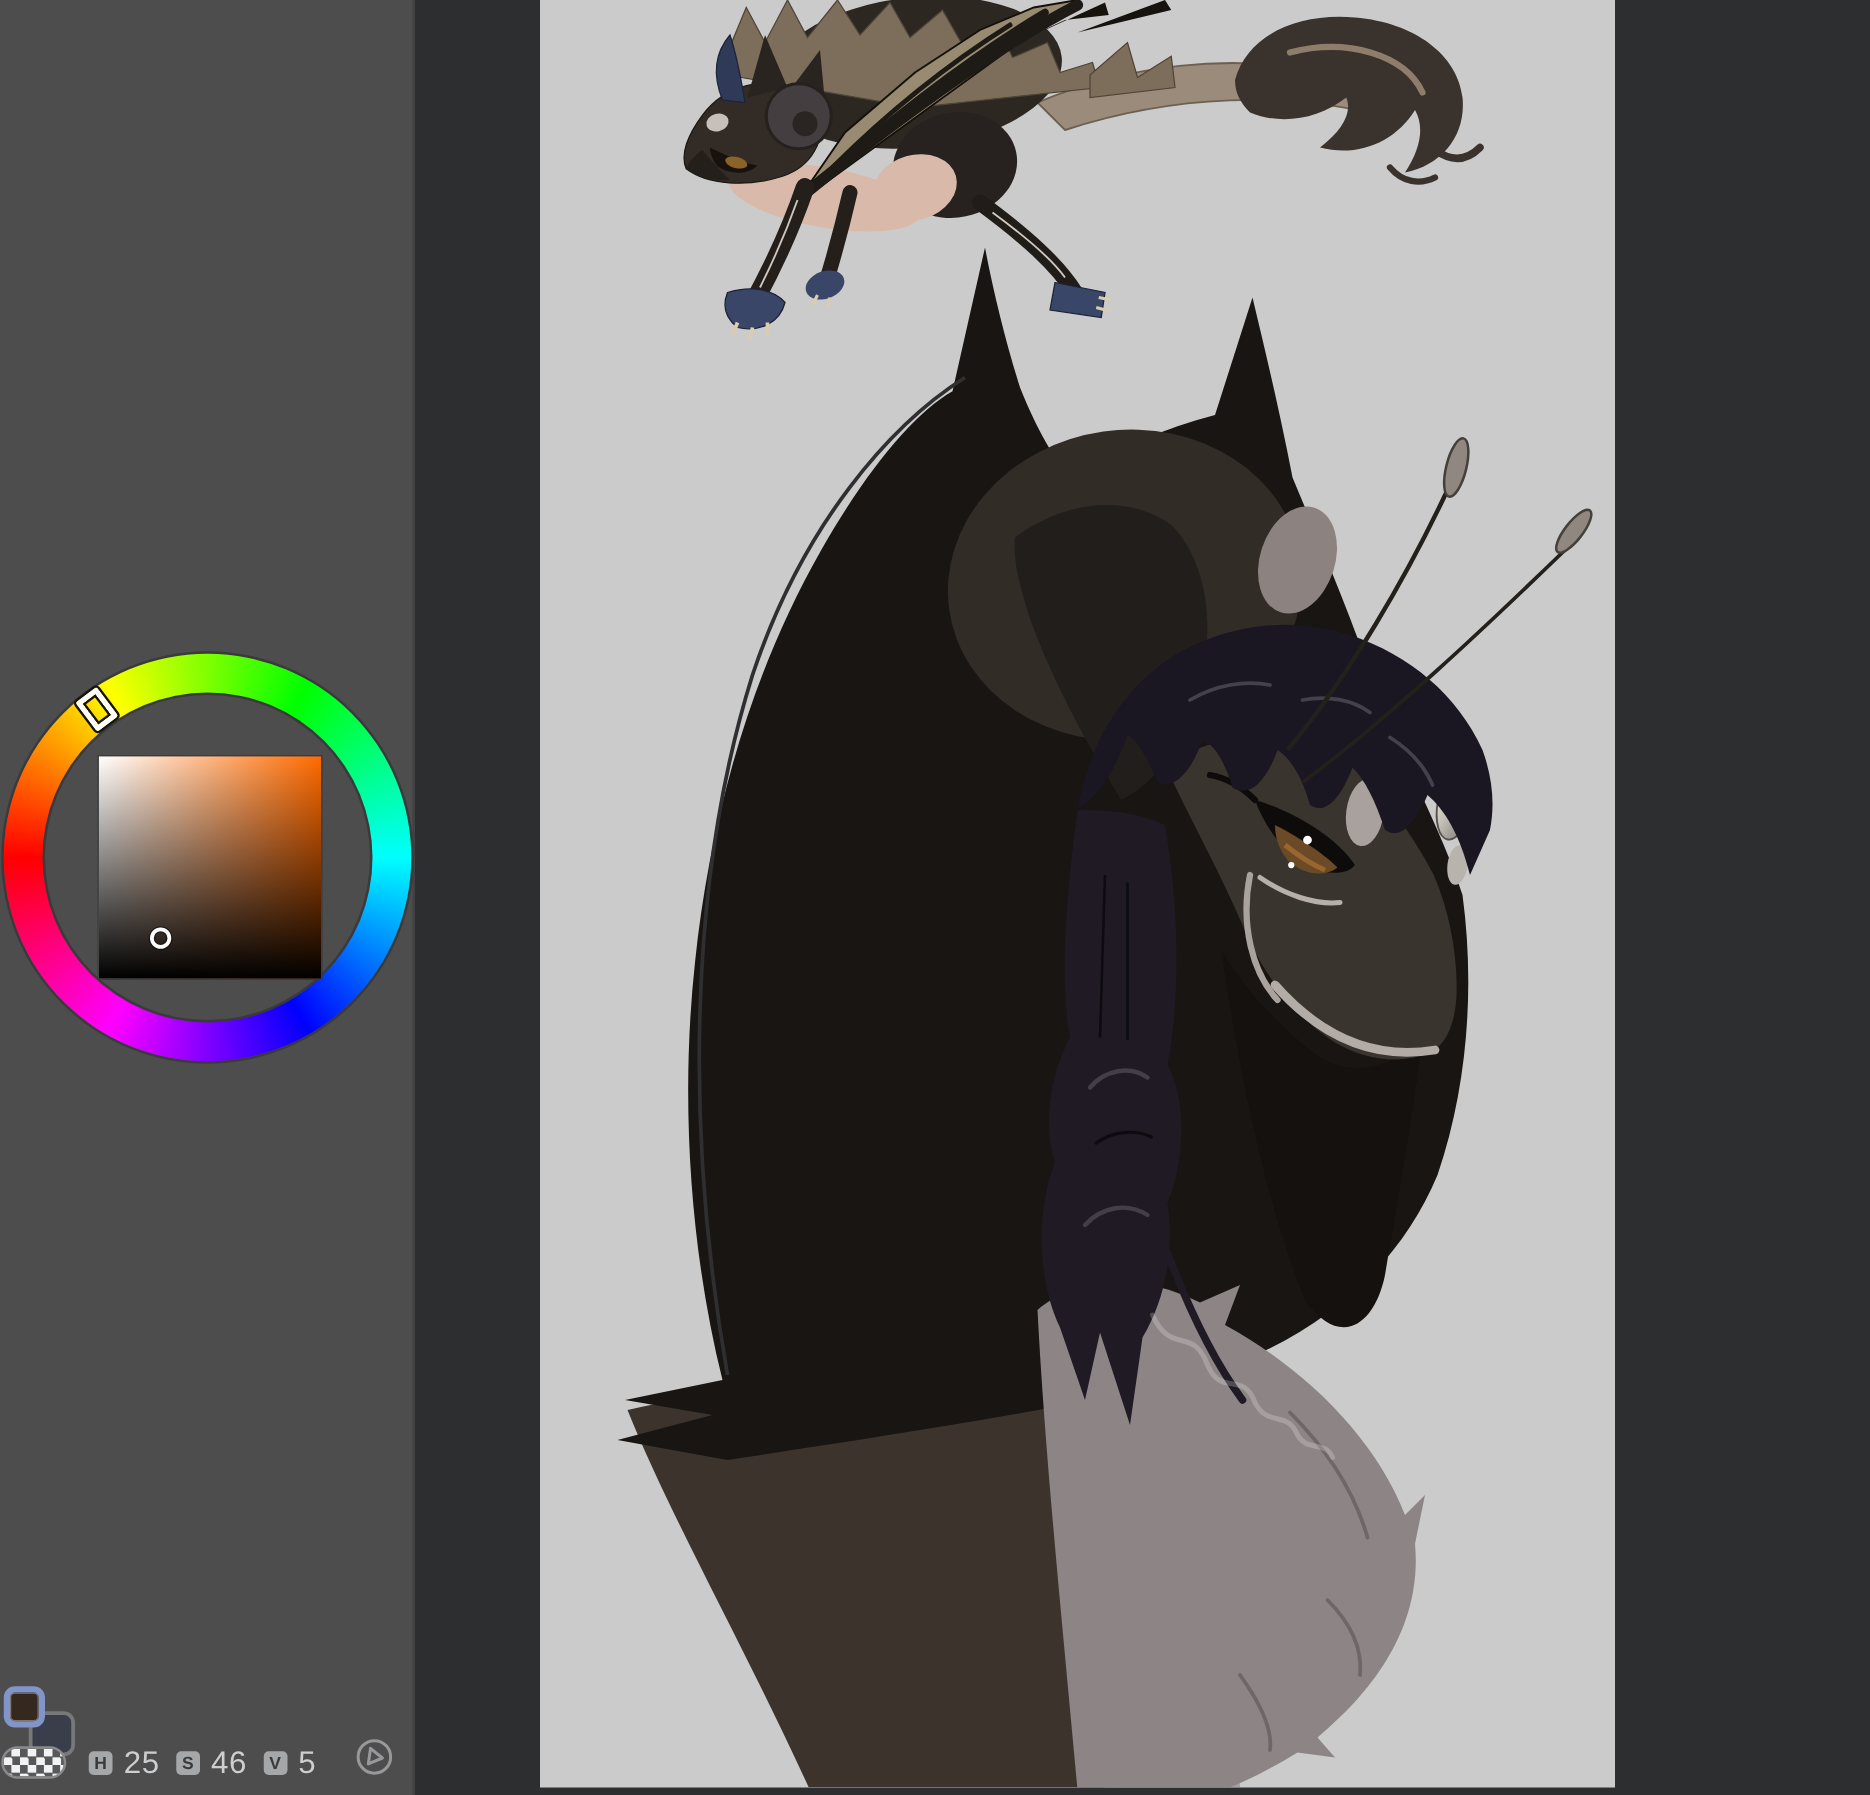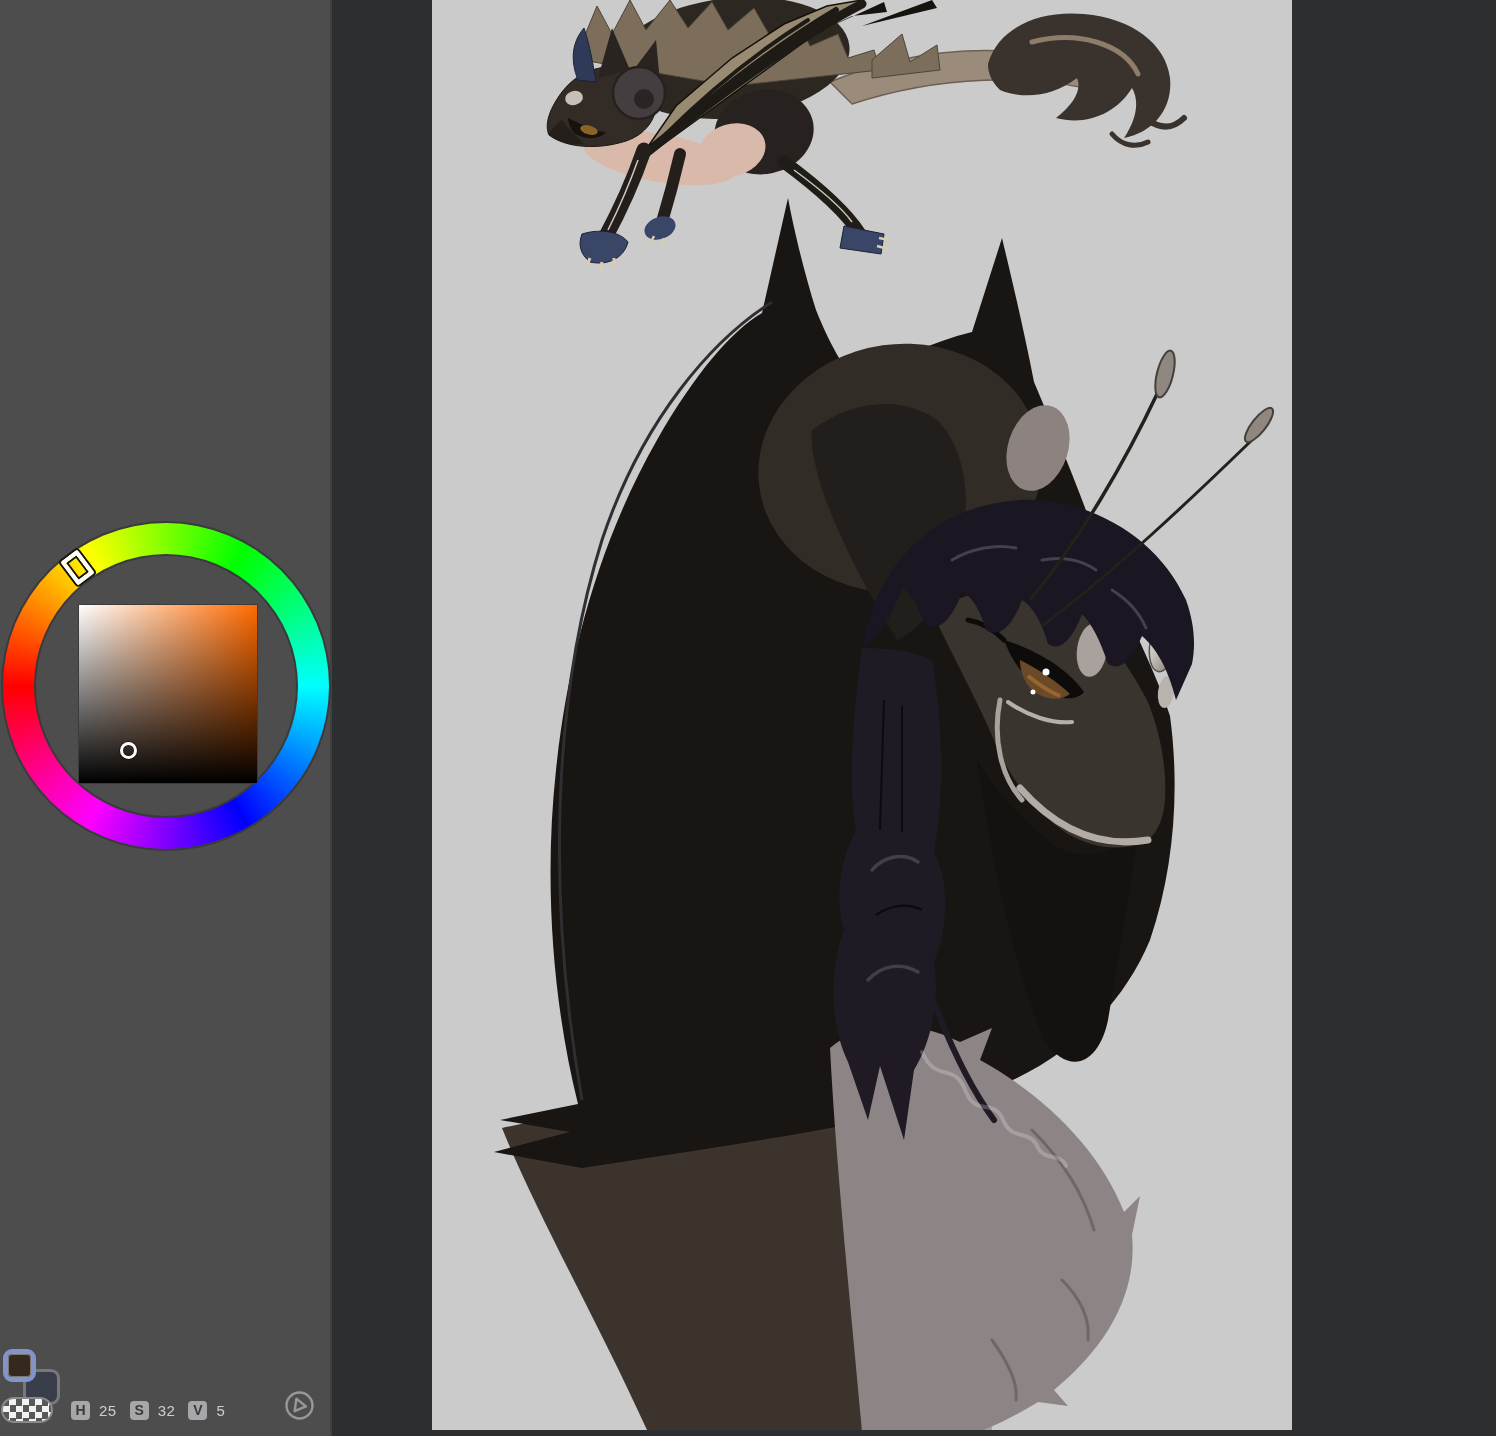--- a/index.html
+++ b/index.html
@@ -71,21 +71,21 @@
   .hsv-row{
     position:absolute;left:71px;top:1398px;height:24px;
     display:flex;align-items:center;
   }
   .hsv-badge{
     display:inline-flex;align-items:center;justify-content:center;
     width:19px;height:19px;border-radius:4px;background:#a6a7a9;color:#3a3a3c;
     font-size:14px;font-weight:bold;line-height:1;
   }
   .hsv-value{
-    color:#cdced0;font-size:15px;line-height:1;margin:0 13px 0 9px;
+    color:#cdced0;font-size:25px;line-height:1;margin:0 13px 0 9px;
     letter-spacing:.5px;
   }
   
   .play-btn{
     position:absolute;left:284px;top:1390px;width:31px;height:31px;background:transparent;
     border:none;padding:0;cursor:pointer;
   }
 </style>
 </head>
 <body>
@@ -261,21 +261,21 @@
   </div>
 
   <div class="swatch-secondary"></div>
   <div class="swatch-primary"></div>
   <div class="swatch-transparent"></div>
 
   <div class="hsv-row">
     <span class="hsv-badge">H</span>
     <span class="hsv-value">25</span>
     <span class="hsv-badge">S</span>
-    <span class="hsv-value">32</span>
+    <span class="hsv-value">46</span>
     <span class="hsv-badge">V</span>
     <span class="hsv-value">5</span>
   </div>
 
   <button class="play-btn">
     <svg width="31" height="31" viewBox="0 0 31 31">
       <circle cx="15.5" cy="15.5" r="13" fill="none" stroke="#98989a" stroke-width="2.4"></circle>
       <path d="M11.5,9.2 L22,15.5 L11.5,21.8 Z" fill="none" stroke="#98989a" stroke-width="2.4" stroke-linejoin="round" transform="rotate(8 15.5 15.5)"></path>
     </svg>
   </button>

